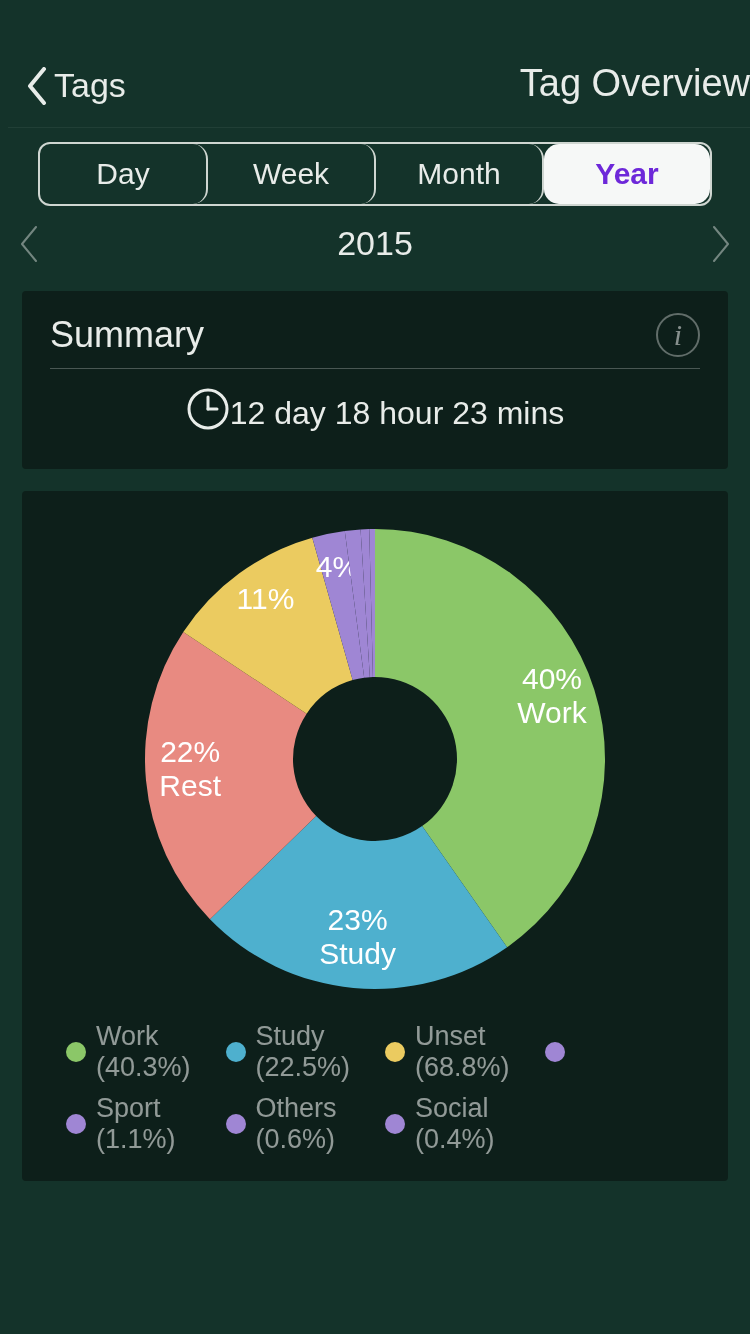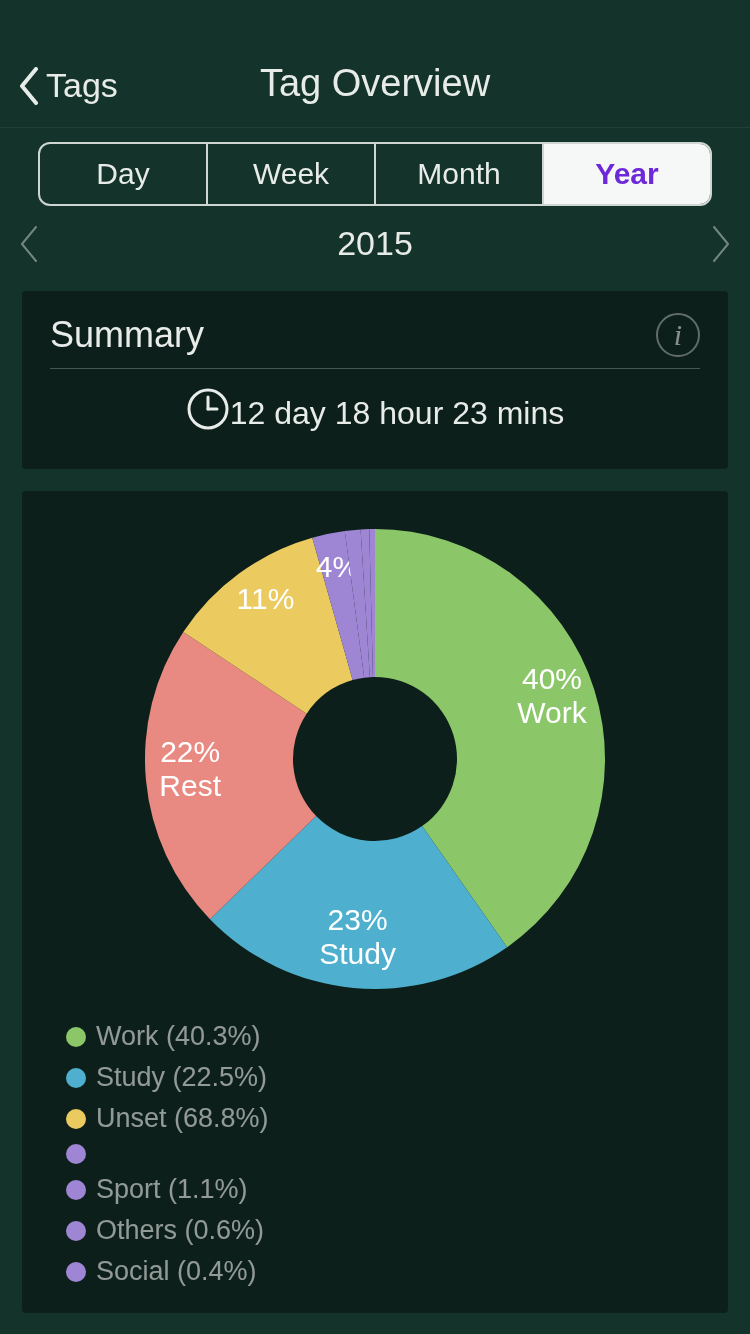--- a/index.html
+++ b/index.html
@@ -10,54 +10,56 @@
     color: #e8ece9;
     font-weight: 300;
   }
   .header {
     height: 128px;
     display: flex;
     align-items: flex-end;
     padding-bottom: 22px;
     position: relative;
     border-bottom: 1px solid rgba(255,255,255,0.06);
+    margin-left: 8px;
   }
   .back {
     display: flex;
     align-items: center;
     position: absolute;
     left: 18px;
     bottom: 22px;
     font-size: 34px;
     cursor: pointer;
   }
   .back svg { width: 22px; height: 38px; margin-right: 6px; }
   .title {
     width: 100%;
-    text-align: center;
+    text-align: right;
     font-size: 38px;
     font-weight: 300;
   }
   .seg-wrap { padding: 14px 38px 0; }
   .seg {
     display: flex;
     border: 2px solid #cfd6d1;
     border-radius: 12px;
     overflow: hidden;
     height: 64px;
   }
   .seg-item {
     flex: 1;
     display: flex;
     align-items: center;
     justify-content: center;
     font-size: 30px;
     color: #e8ece9;
     border-right: 2px solid #cfd6d1;
     cursor: pointer;
+    border-radius: 15px;
   }
   .seg-item:last-child { border-right: none; }
   .seg-item.active { background: #f6f8f7; color: #6d28d9; font-weight: 700; }
   .period {
     display: flex;
     align-items: flex-end;
     justify-content: space-between;
     padding: 18px 18px 22px;
   }
   .period-label { font-size: 34px; font-weight: 300; }
@@ -141,21 +143,21 @@
     gap: 0;
     font-size: 32px;
   }
   .clock-icon svg { width: 44px; height: 44px; }
   .chart-card { padding: 18px 28px 26px; }
   .donut-wrap { display:flex; justify-content:center; padding: 8px 0 20px; }
   svg.donut { width: 484px; height: 484px; }
   .slice-label { font-size: 30px; fill: #fff; font-weight: 300; text-anchor: middle; }
   .legend {
     display: grid;
-    grid-template-columns: 1fr;
+    grid-template-columns: 1fr 1fr 1fr 1fr;
     column-gap: 20px;
     row-gap: 10px;
     padding: 0 16px;
   }
   .legend-item {
     display: flex;
     align-items: center;
     gap: 10px;
     font-size: 27px;
     color: rgba(255,255,255,0.55);

